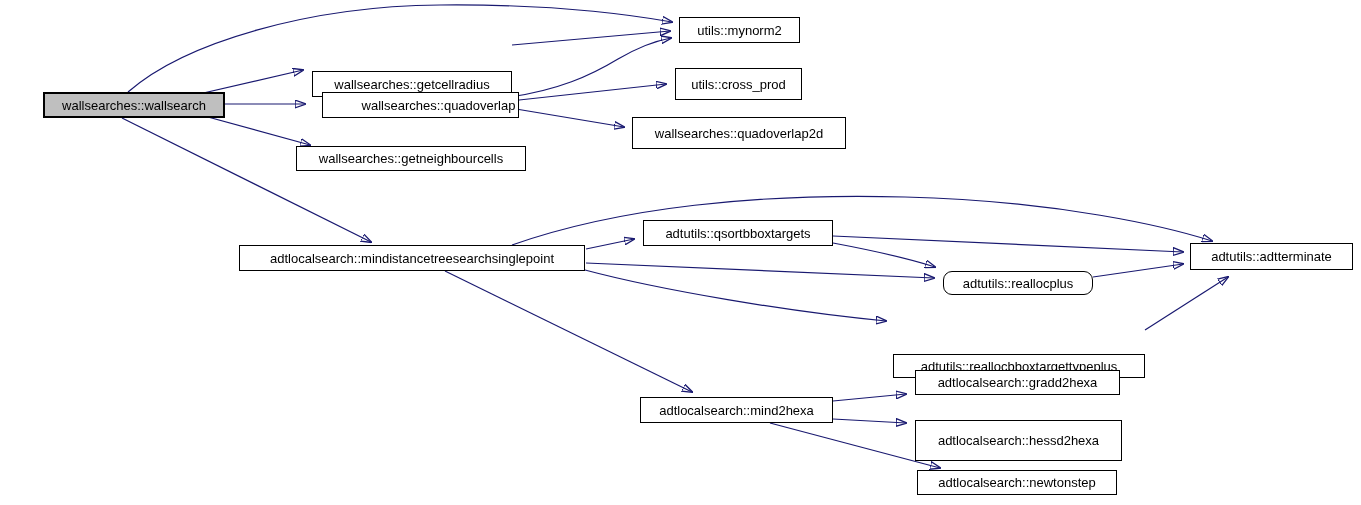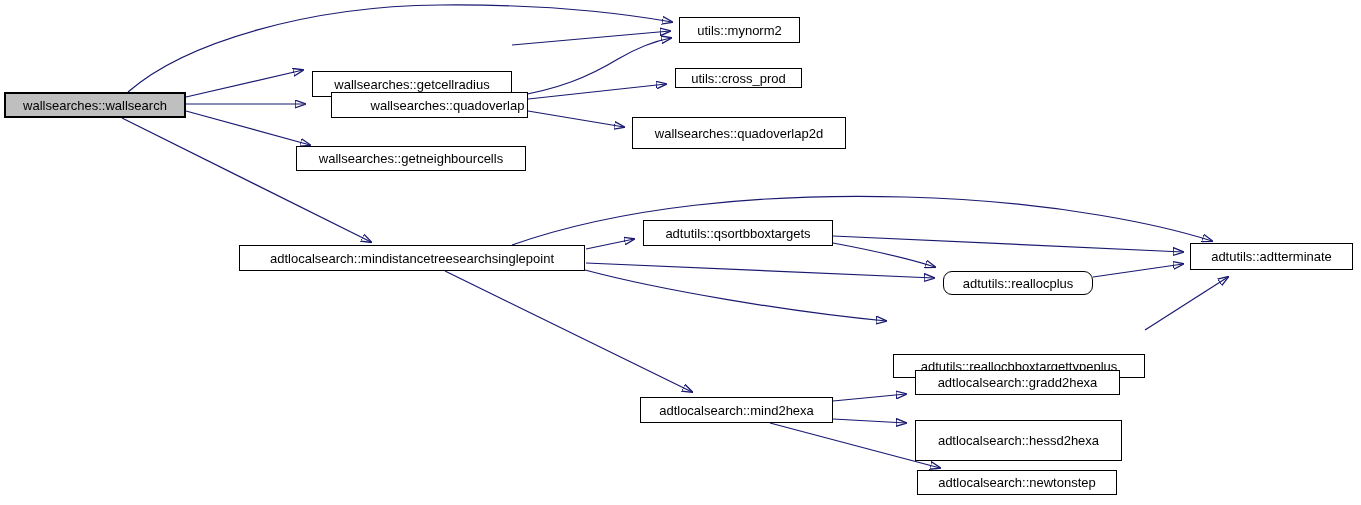--- a/index.html
+++ b/index.html
@@ -17,21 +17,21 @@
     display:flex;align-items:center;justify-content:center;
     box-sizing:border-box;
     background:#ffffff;
     border:1px solid #000000;
     color:#000000;
     font-size:13px;
     white-space:nowrap;
     cursor:pointer;
     text-align:center;
   }
-  .node.root{background:#bfbfbf;border-width:2px;cursor:default;}
+  .node.root{background:#bfbfbf;border-width:2px;cursor:default;margin-left:39px;}
 </style>
 </head>
 <body>
 
 <div class="canvas">
 
   <svg class="edges" viewBox="0 0 1361 505">
     <defs>
       <marker id="arrow" viewBox="0 0 10 8" refX="9" refY="4" markerWidth="11" markerHeight="9" orient="auto" markerUnits="userSpaceOnUse">
         <path d="M0,0.5 L10,4 L0,7.5 z" fill="#191970" stroke="none"></path>
@@ -57,27 +57,27 @@
     <path d="M 445,271 L 692,392" marker-end="url(#arrow)"></path>
     <path d="M 833,401 L 906,394" marker-end="url(#arrow)"></path>
     <path d="M 833,419 L 906,423" marker-end="url(#arrow)"></path>
     <path d="M 770,423 L 940,468" marker-end="url(#arrow)"></path>
   </svg>
 
   <div class="node root" style="left:4px;top:92px;width:182px;height:26px;">wallsearches::wallsearch</div>
 
   <div class="node" style="left:312px;top:41px;width:200px;height:26px;margin-top:30px;">wallsearches::getcellradius</div>
 
-  <div class="node" style="left:331px;top:92px;width:197px;height:26px;padding-left:36px;">wallsearches::quadoverlap</div>
+  <div class="node" style="left:322px;top:92px;width:197px;height:26px;padding-left:36px;">wallsearches::quadoverlap</div>
 
   <div class="node" style="left:296px;top:146px;width:230px;height:25px;">wallsearches::getneighbourcells</div>
 
   <div class="node" style="left:679px;top:17px;width:121px;height:26px;">utils::mynorm2</div>
 
-  <div class="node" style="left:675px;top:68px;width:127px;height:20px;">utils::cross_prod</div>
+  <div class="node" style="left:675px;top:68px;width:127px;height:32px;">utils::cross_prod</div>
 
   <div class="node" style="left:632px;top:117px;width:214px;height:32px;">wallsearches::quadoverlap2d</div>
 
   <div class="node" style="left:239px;top:245px;width:346px;height:26px;">adtlocalsearch::mindistancetreesearchsinglepoint</div>
 
   <div class="node" style="left:643px;top:220px;width:190px;height:26px;">adtutils::qsortbboxtargets</div>
 
   <div class="node" style="left:943px;top:271px;width:150px;height:24px;border-radius:9px;">adtutils::reallocplus</div>
 
   <div class="node" style="left:893px;top:322px;width:252px;height:24px;margin-top:32px;">adtutils::reallocbboxtargettypeplus</div>

